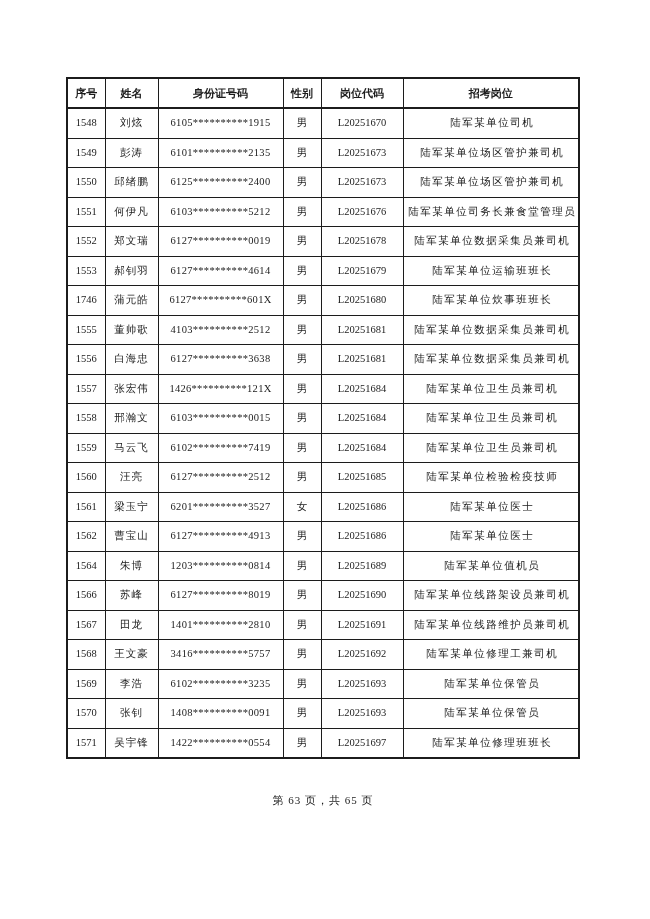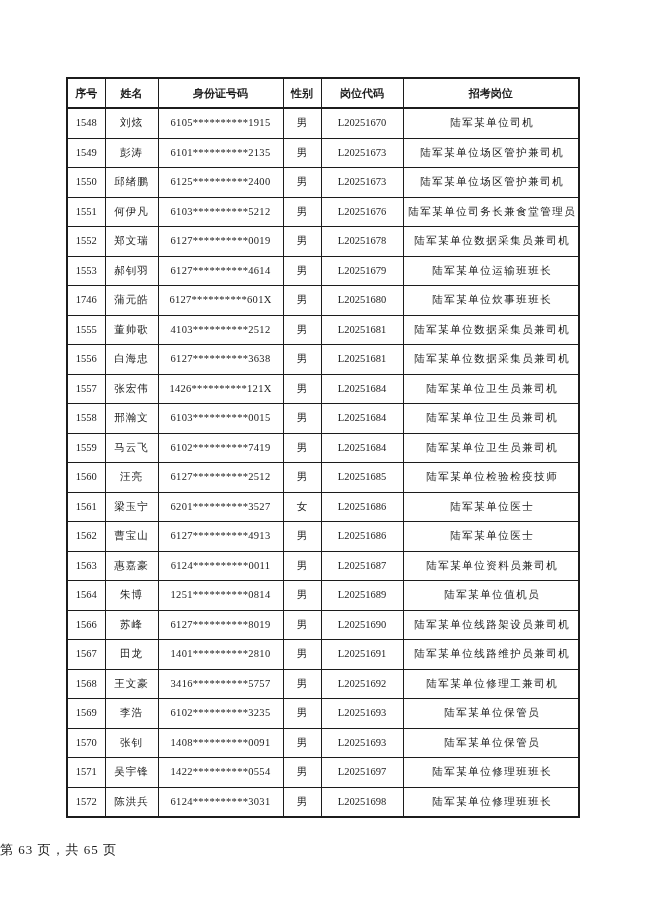--- a/index.html
+++ b/index.html
@@ -57,22 +57,23 @@
     padding-left: 3px;
     letter-spacing: 1.5px;
   }
   table.roster td.c-name {
     letter-spacing: 1px;
   }
   table.roster td.c-id {
     letter-spacing: 0.3px;
   }
   .footer {
-    margin-top: 23px;
-    font-size: 13px;
+    margin-top: 34px;
+    text-align: center;
+    font-size: 11px;
     letter-spacing: 1px;
   }
 </style>
 </head>
 <body>
 
 <div class="page">
   <table class="roster">
     <colgroup>
       <col class="c1">
@@ -207,31 +208,23 @@
   </tr>
         <tr>
     <td class="c-index">1562</td>
     <td class="c-name">曹宝山</td>
     <td class="c-id">6127**********4913</td>
     <td class="c-gender">男</td>
     <td class="c-code">L20251686</td>
     <td class="c-position">陆军某单位医士</td>
   </tr>
         <tr>
-    <td class="c-index">1563</td>
-    <td class="c-name">惠嘉豪</td>
-    <td class="c-id">6124**********0011</td>
-    <td class="c-gender">男</td>
-    <td class="c-code">L20251687</td>
-    <td class="c-position">陆军某单位资料员兼司机</td>
-  </tr>
-        <tr>
     <td class="c-index">1564</td>
     <td class="c-name">朱博</td>
-    <td class="c-id">1251**********0814</td>
+    <td class="c-id">1203**********0814</td>
     <td class="c-gender">男</td>
     <td class="c-code">L20251689</td>
     <td class="c-position">陆军某单位值机员</td>
   </tr>
         <tr>
     <td class="c-index">1566</td>
     <td class="c-name">苏峰</td>
     <td class="c-id">6127**********8019</td>
     <td class="c-gender">男</td>
     <td class="c-code">L20251690</td>
@@ -268,26 +261,18 @@
     <td class="c-gender">男</td>
     <td class="c-code">L20251693</td>
     <td class="c-position">陆军某单位保管员</td>
   </tr>
         <tr>
     <td class="c-index">1571</td>
     <td class="c-name">吴宇锋</td>
     <td class="c-id">1422**********0554</td>
     <td class="c-gender">男</td>
     <td class="c-code">L20251697</td>
-    <td class="c-position">陆军某单位修理班班长</td>
-  </tr>
-        <tr>
-    <td class="c-index">1572</td>
-    <td class="c-name">陈洪兵</td>
-    <td class="c-id">6124**********3031</td>
-    <td class="c-gender">男</td>
-    <td class="c-code">L20251698</td>
     <td class="c-position">陆军某单位修理班班长</td>
   </tr>
       </tbody>
   </table>
   <div class="footer">第 63 页，共 65 页</div>
 </div>
 
 </body></html>

